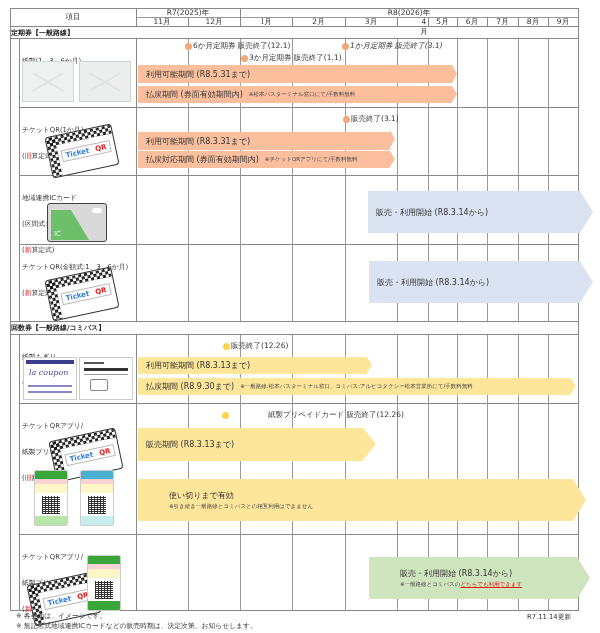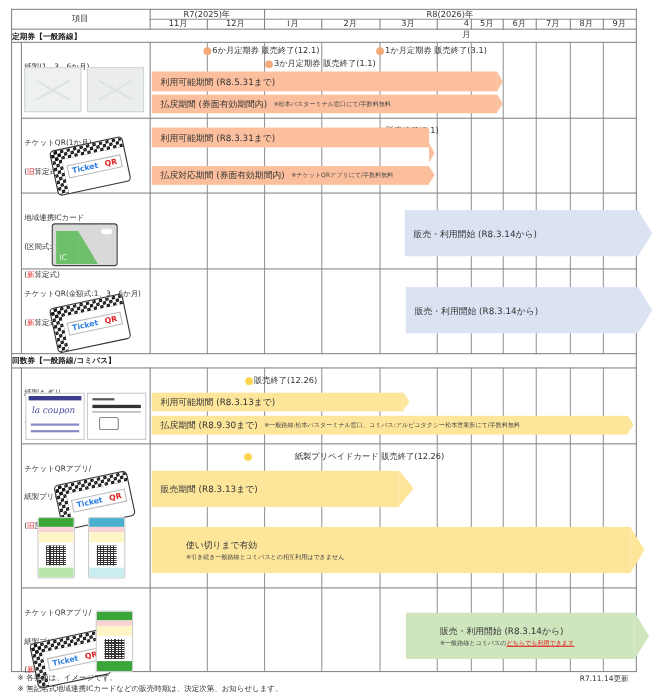--- a/index.html
+++ b/index.html
@@ -139,21 +139,21 @@
     </div>
 
   <div class="event" style="left:185px;top:41px;">
       <span class="dot orange"></span>
       <span>6か月定期券 販売終了(12.1)</span>
     </div>
   <div class="event" style="left:241px;top:53px;">
       <span class="dot orange"></span>
       <span>3か月定期券 販売終了(1.1)</span>
     </div>
-  <div class="event" style="left:342px;top:41px;">
+  <div class="event" style="left:342px;top:41px;font-style:italic;">
       <span class="dot orange"></span>
       <span>1か月定期券  販売終了(3.1)</span>
     </div>
 
   <div class="bar salmon" style="left:138px;top:65px;width:314px;height:18px;">
       <span class="main">利用可能期間 (R8.5.31まで)</span>
     </div>
   <div class="arrow-tip" style="left:452px;top:65px;border-top-width:9px;border-bottom-width:9px;border-left-width:5px;border-left-color:#fbbf9d;"></div>
   <div class="bar salmon" style="left:138px;top:86px;width:314px;height:17px;">
       <span class="main">払戻期間 (券面有効期間内)</span>
@@ -172,21 +172,21 @@
         <span class="t1">Ticket</span>
         <span class="t2">QR</span>
       </div>
   </div>
 
   <div class="event" style="left:343px;top:114px;">
       <span class="dot orange"></span>
       <span>販売終了(3.1)</span>
     </div>
 
-  <div class="bar salmon" style="left:138px;top:116px;width:252px;height:18px;">
+  <div class="bar salmon" style="left:138px;top:132px;width:252px;height:18px;">
       <span class="main">利用可能期間 (R8.3.31まで)</span>
     </div>
   <div class="arrow-tip" style="left:390px;top:130px;border-top-width:9px;border-bottom-width:9px;border-left-width:5px;border-left-color:#fbbf9d;"></div>
   <div class="bar salmon" style="left:138px;top:151px;width:252px;height:17px;">
       <span class="main">払戻対応期間 (券面有効期間内)</span>
       <span class="note">※チケットQRアプリにて/手数料無料</span>
     </div>
   <div class="arrow-tip" style="left:390px;top:151px;border-top-width:8.5px;border-bottom-width:8.5px;border-left-width:5px;border-left-color:#fbbf9d;"></div>
 
   <div class="item-label" style="left:22px;top:177px;">

